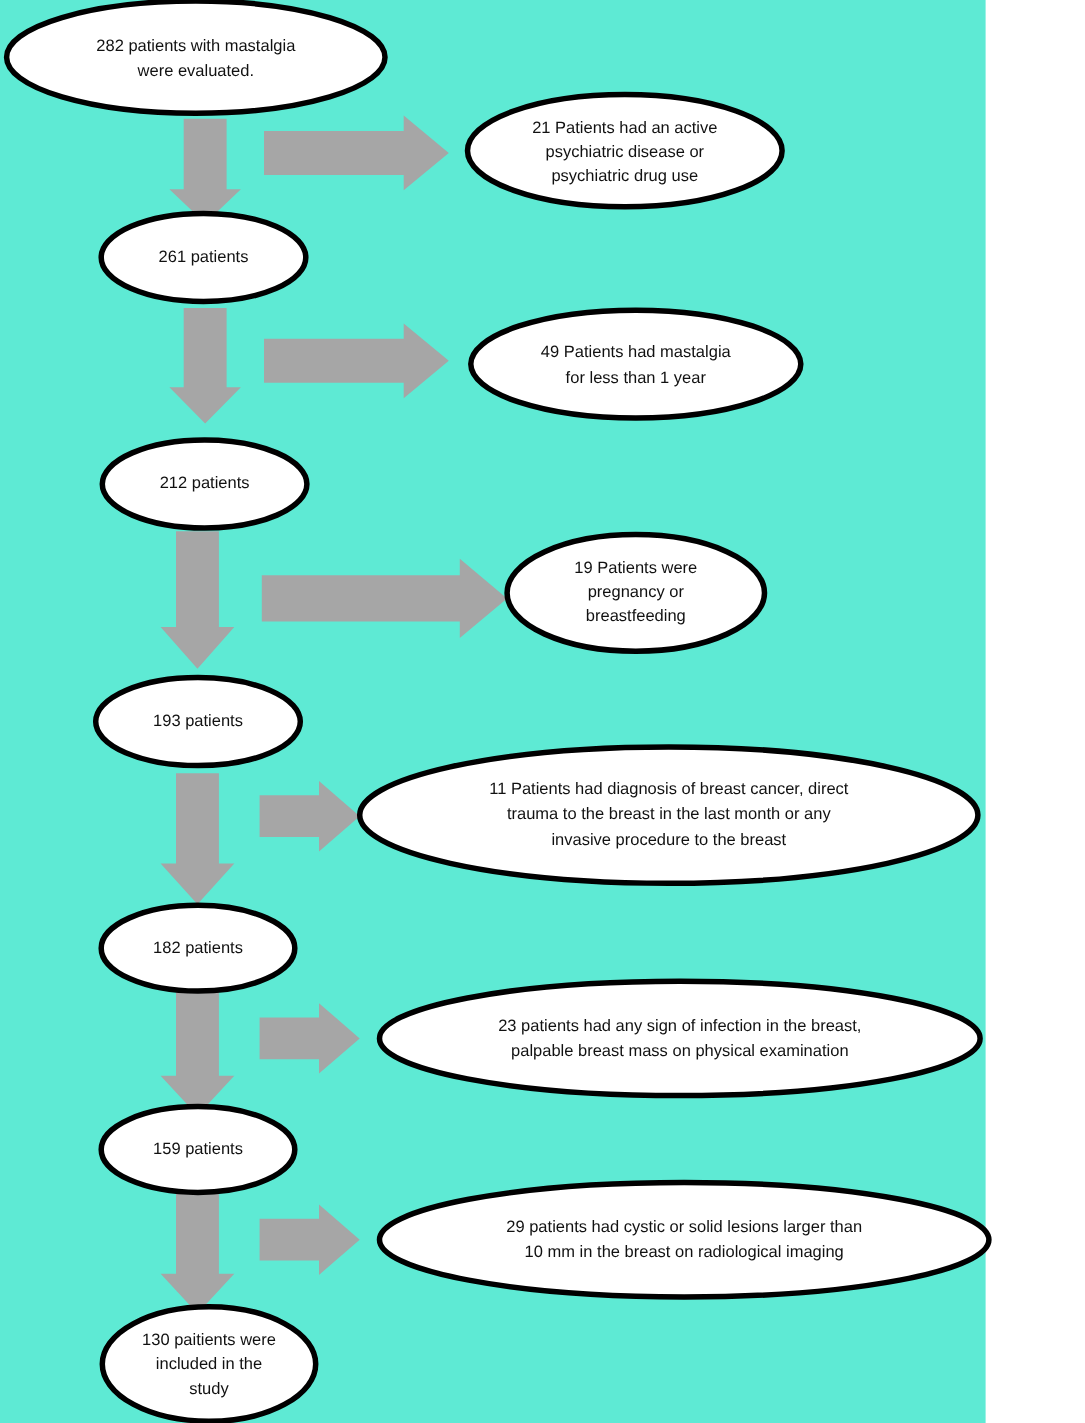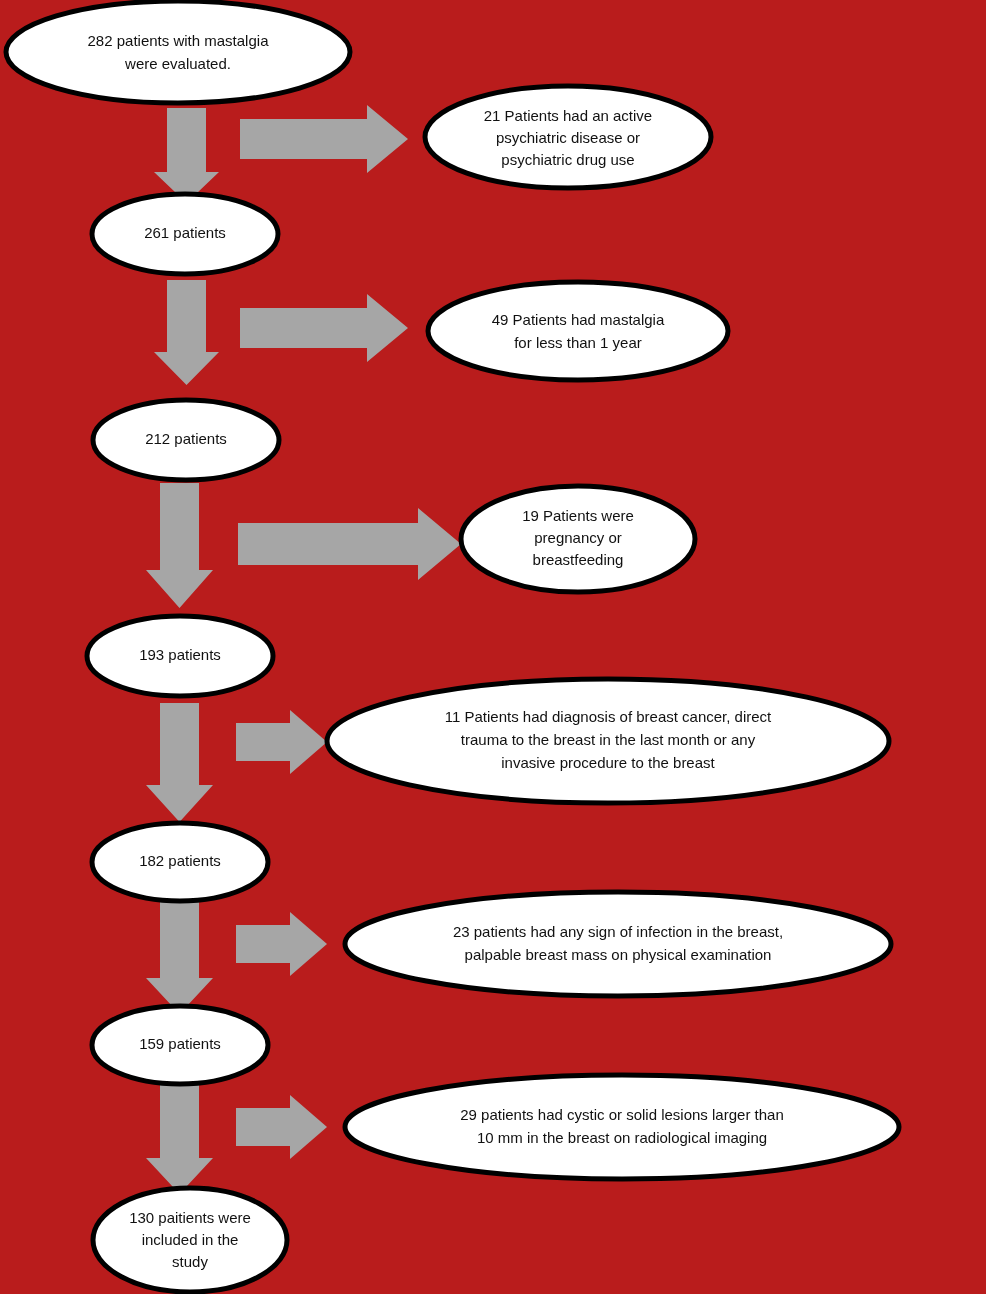--- a/index.html
+++ b/index.html
@@ -8,23 +8,23 @@
     background: #ffffff;
   }
   body {
     width: 986px;
     height: 1294px;
     font-family: "Liberation Sans", sans-serif;
     overflow: hidden;
   }
   #flowchart-root {
     position: relative;
-    width: 986px;
+    width: 896px;
     height: 1294px;
-    background: #b91c1c;
+    background: #5eead4;
   }
   svg#flow-svg {
     display: block;
     width: 986px;
     height: 1294px;
   }
   .node-ellipse {
     fill: #ffffff;
     stroke: #000000;
   }

